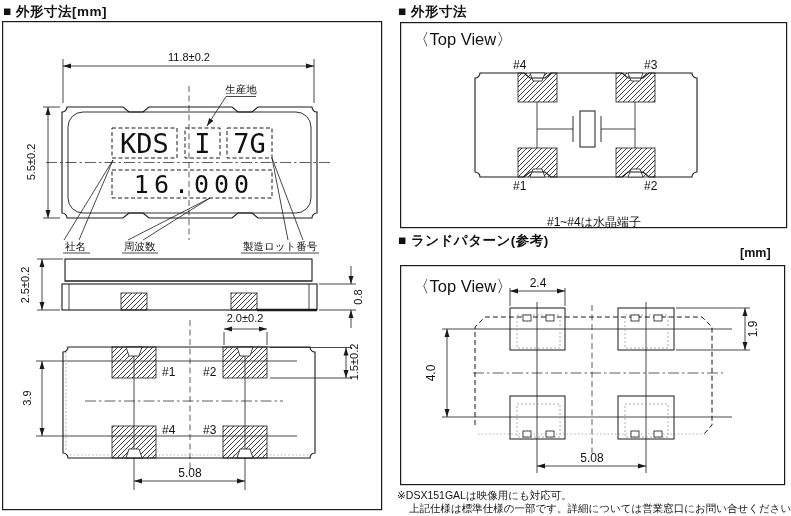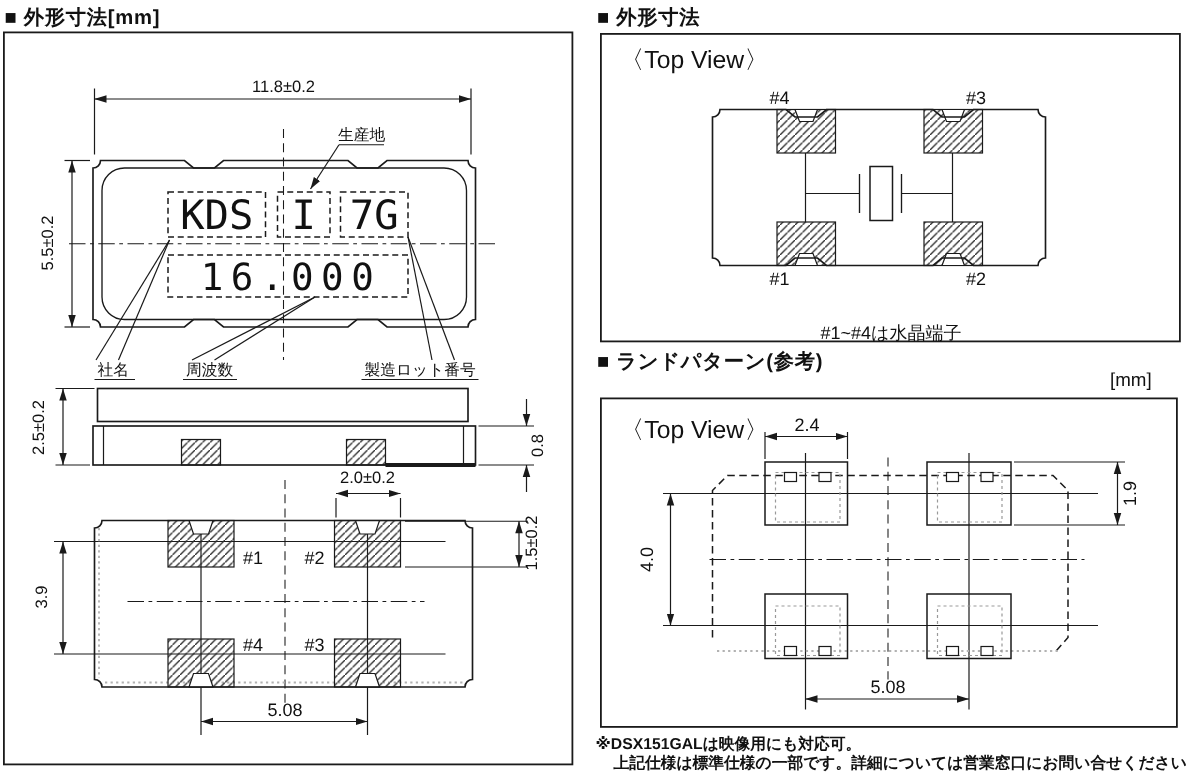--- a/index.html
+++ b/index.html
@@ -1,20 +1,20 @@
 <!DOCTYPE html>
 <html><head>
 <meta charset="utf-8">
 <style>
   html,body{margin:0;padding:0;}
   body{width:791px;height:516px;position:relative;background:#fff;overflow:hidden;
        font-family:"Liberation Sans","DejaVu Sans",sans-serif;color:#111;}
-  .abs{position:absolute;white-space:nowrap;font-weight:bold;}
+  .abs{position:absolute;white-space:nowrap;}
   .sec-title{font-size:13.5px;font-weight:bold;letter-spacing:0.5px;text-align:right;}
-  .unit{font-size:12.5px;font-weight:normal;}
+  .unit{font-size:12.5px;font-weight:bold;}
   .foot{font-size:10.5px;}
   svg{position:absolute;overflow:visible;}
   .ol{fill:none;stroke:#1a1a1a;stroke-width:1.1;}
   .ol2{fill:none;stroke:#1a1a1a;stroke-width:0.9;}
   .th{fill:none;stroke:#1a1a1a;stroke-width:0.8;}
   .dim{fill:none;stroke:#1a1a1a;stroke-width:0.8;}
   .mbox{fill:none;stroke:#1a1a1a;stroke-width:1;stroke-dasharray:4 2.5;}
   .cl{fill:none;stroke:#1a1a1a;stroke-width:0.7;stroke-dasharray:11 3 2.5 3;}
   .dsh{fill:none;stroke:#1a1a1a;stroke-width:0.7;stroke-dasharray:6 3.5;}
   .pdash{fill:none;stroke:#1a1a1a;stroke-width:1;stroke-dasharray:5 3;}

